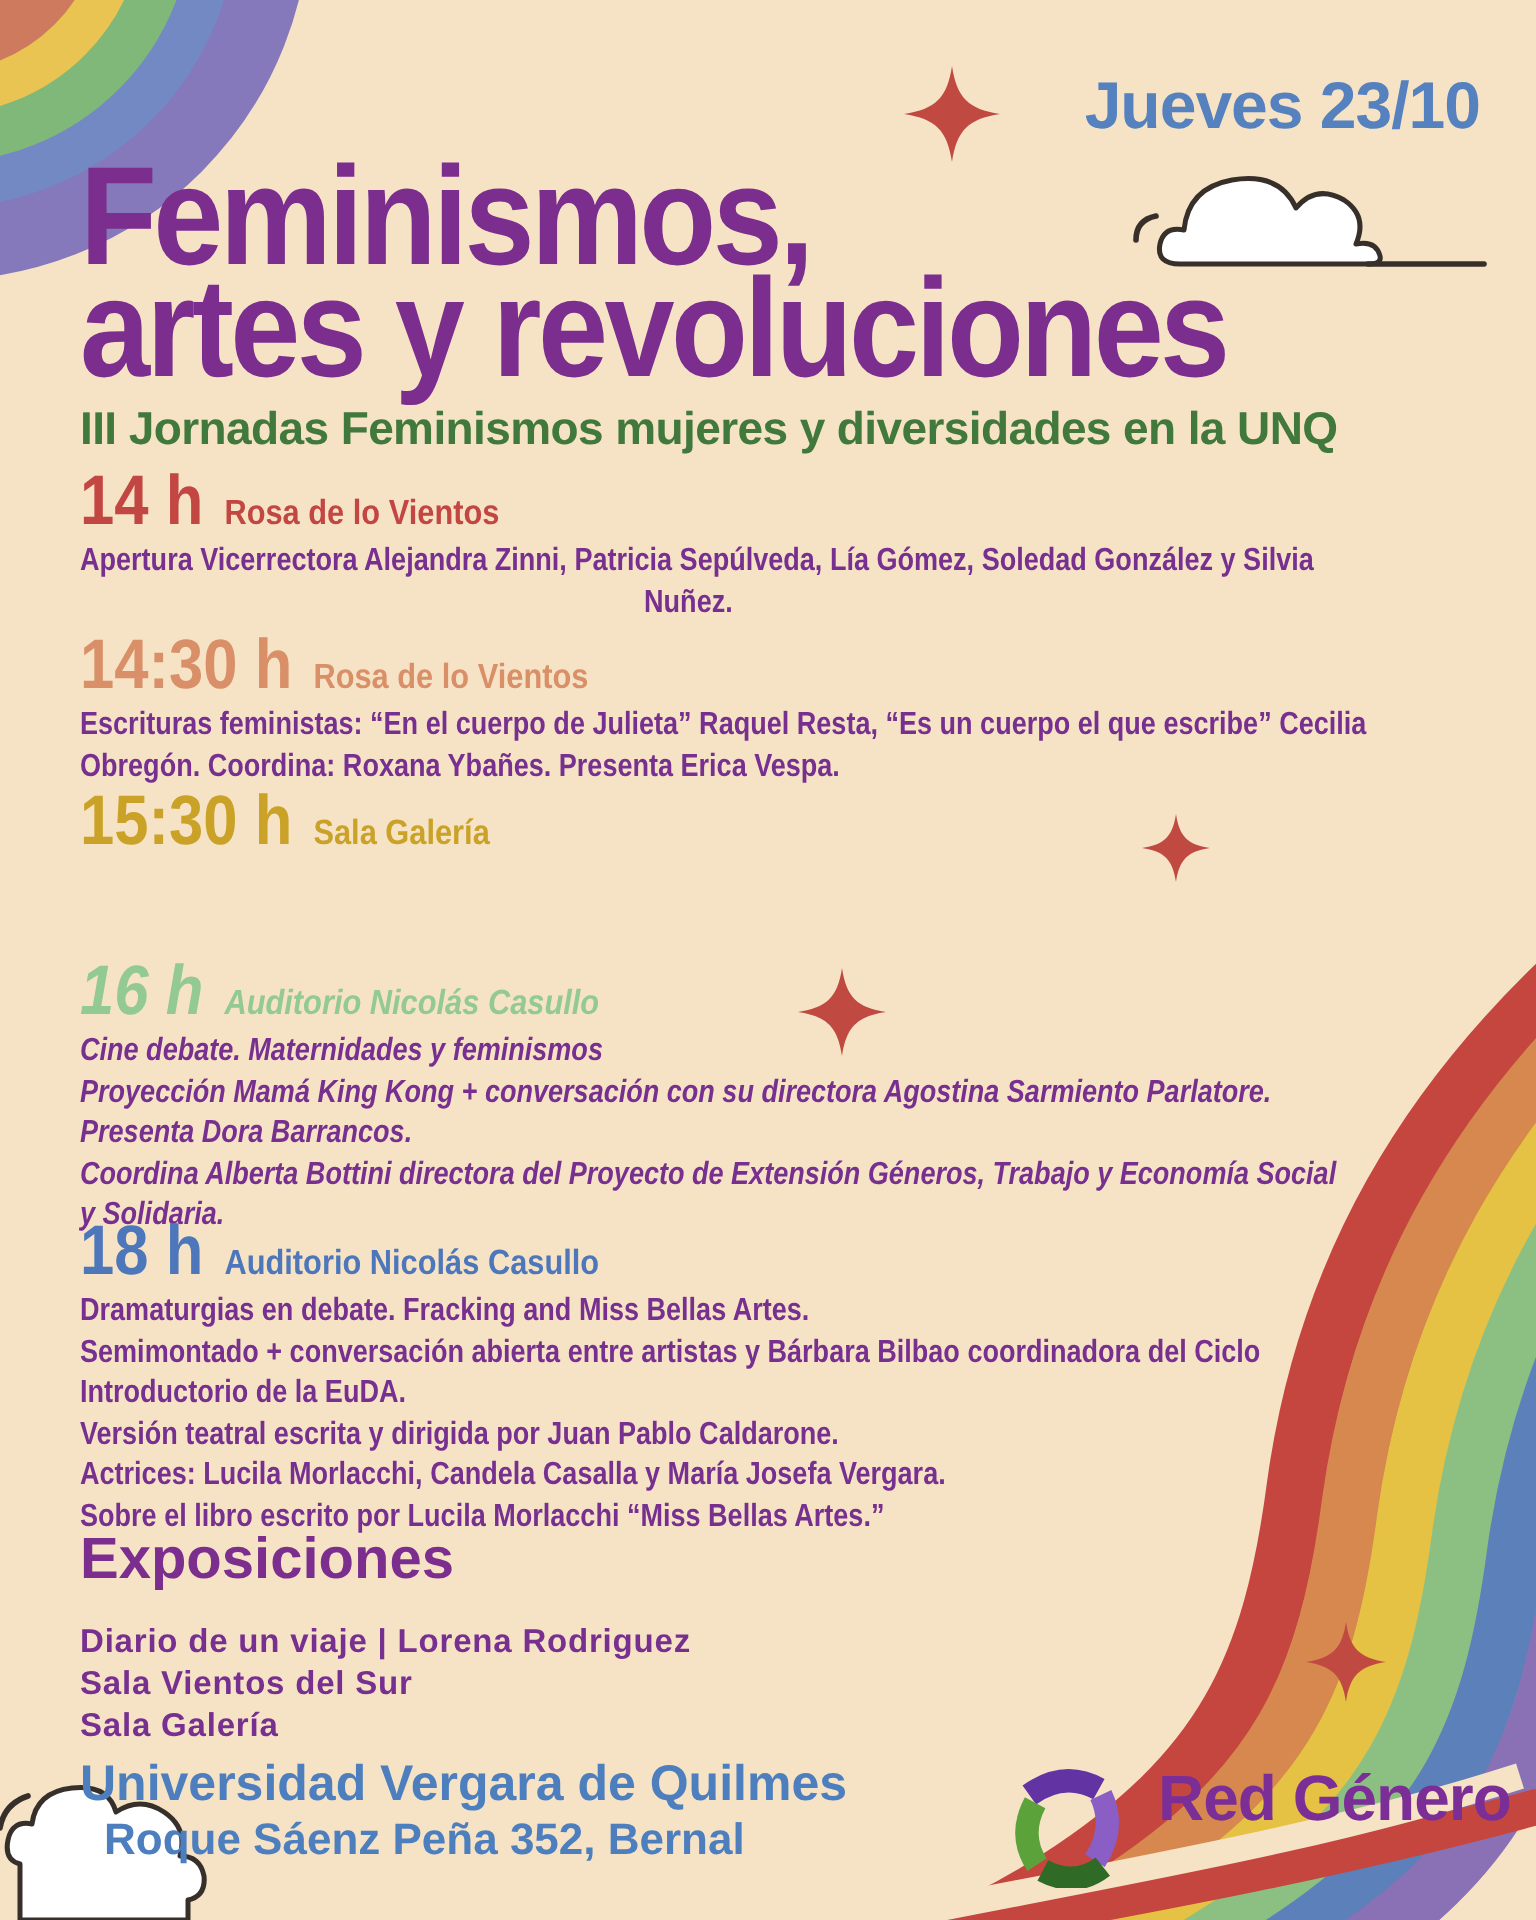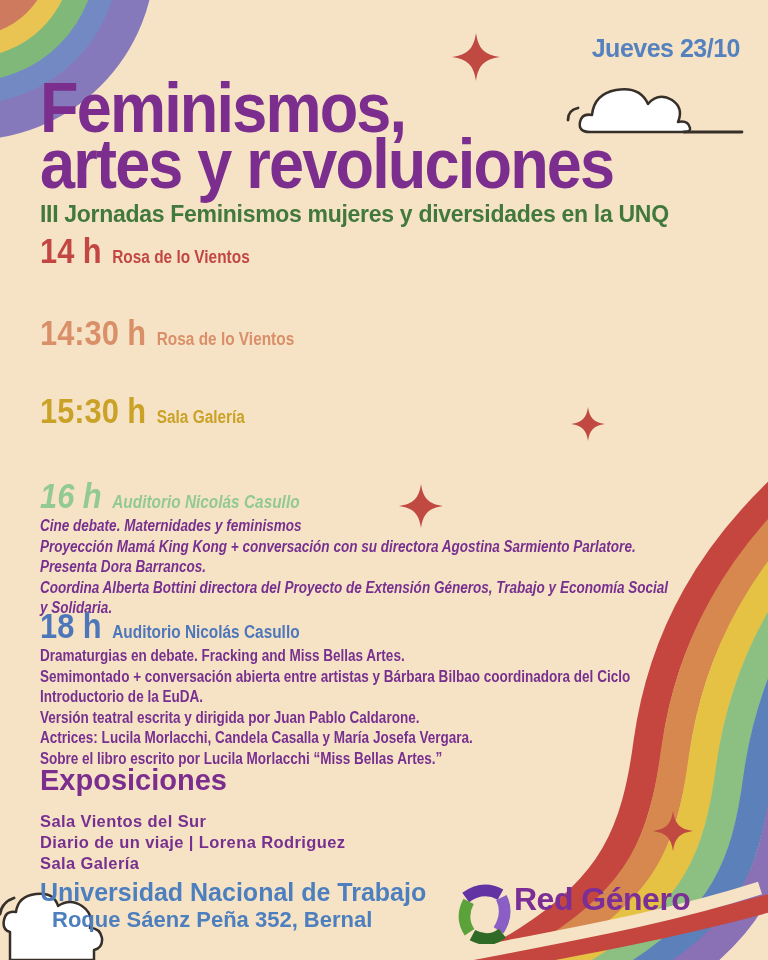--- a/index.html
+++ b/index.html
@@ -8,21 +8,21 @@
     background:var(--bg,#f6e3c6);
     font-family:"Liberation Sans",sans-serif;font-weight:bold;
   }
   .abs{position:absolute;}
   svg{display:block;}
 
   
   .layer{position:absolute;left:0;top:0;width:768px;height:960px;pointer-events:none;}
 
   
-  .date-row{position:absolute;top:34px;right:28px;font-size:25px;letter-spacing:-0.5px;color:var(--date-blue);}
+  .date-row{position:absolute;top:34px;right:28px;font-size:33px;letter-spacing:-0.5px;color:var(--date-blue);}
   .star{position:absolute;}
   .star svg{width:100%;height:100%;}
 
   
   .title-line{position:absolute;left:40px;color:var(--title-purple);
     font-size:70px;line-height:60px;letter-spacing:-2px;white-space:nowrap;
     transform:scaleX(0.9);transform-origin:0 0;}
   .title-1{top:78px;}
   .title-2{top:134px;}
   .subtitle{position:absolute;left:40px;top:201px;font-size:23px;letter-spacing:-0.3px;
@@ -40,21 +40,21 @@
 
   
   .expos{position:absolute;left:40px;top:764px;}
   .expos-h{font-size:29px;line-height:32px;color:var(--title-purple);margin-bottom:15px;}
   .expo-item{font-size:16.5px;line-height:21px;letter-spacing:0.4px;color:var(--body-purple);}
 
   
   .univ{position:absolute;left:40px;top:878px;font-size:25px;color:var(--univ-blue);white-space:nowrap;}
   .addr{position:absolute;left:52px;top:907px;font-size:22px;color:var(--univ-blue);white-space:nowrap;}
 
-  .logo{position:absolute;left:456px;top:880px;display:flex;gap:0;}
+  .logo{position:absolute;left:505px;top:880px;display:flex;gap:16px;}
   .logo-texts{padding-top:4px;}
   .logo-title{font-size:32px;line-height:31px;letter-spacing:-0.5px;color:var(--logo-purple);white-space:nowrap;}
   .logo-sub{font-size:25px;line-height:26px;letter-spacing:0.5px;color:var(--logo-green);}
 
   .cloud-body{fill:#ffffff;stroke:var(--cloud-outline);stroke-width:2.5;stroke-linejoin:round;}
   .cloud-line{fill:none;stroke:var(--cloud-outline);stroke-width:2.8;stroke-linecap:round;}
 </style>
 </head>
 <body>
 
@@ -118,25 +118,33 @@
   <div class="title-line title-1">Feminismos,</div>
   <div class="title-line title-2">artes y revoluciones</div>
   <div class="subtitle">III Jornadas Feminismos mujeres y diversidades en la UNQ</div>
 
   <div id="schedule-host">
       <section class="sched" style="top: 234px; text-align: center;">
         <div class="sched-head">
           <span class="time" style="color: rgb(194, 71, 66);">14 h</span>
           <span class="loc" style="color: rgb(194, 71, 66);">Rosa de lo Vientos</span>
         </div>
+        <div class="sched-body">
+          <div class="bline">Apertura Vicerrectora Alejandra Zinni, Patricia Sepúlveda, Lía Gómez, Soledad González y Silvia</div>
+          <div class="bline">Nuñez.</div>
+        </div>
       </section>
       <section class="sched" style="top: 316px;">
         <div class="sched-head">
           <span class="time" style="color: rgb(217, 143, 104);">14:30 h</span>
           <span class="loc" style="color: rgb(217, 143, 104);">Rosa de lo Vientos</span>
+        </div>
+        <div class="sched-body">
+          <div class="bline">Escrituras feministas: “En el cuerpo de Julieta” Raquel Resta, “Es un cuerpo el que escribe” Cecilia</div>
+          <div class="bline">Obregón. Coordina: Roxana Ybañes. Presenta Erica Vespa.</div>
         </div>
       </section>
       <section class="sched" style="top: 394px;">
         <div class="sched-head">
           <span class="time" style="color: rgb(201, 162, 39);">15:30 h</span>
           <span class="loc" style="color: rgb(201, 162, 39);">Sala Galería</span>
         </div>
       </section>
       <section class="sched" style="top: 479px; font-style: italic;">
         <div class="sched-head">
@@ -163,27 +171,27 @@
           <div class="bline">Versión teatral escrita y dirigida por Juan Pablo Caldarone.</div>
           <div class="bline">Actrices: Lucila Morlacchi, Candela Casalla y María Josefa Vergara.</div>
           <div class="bline">Sobre el libro escrito por Lucila Morlacchi “Miss Bellas Artes.”</div>
         </div>
       </section>
     </div>
 
   <div class="expos">
     <div class="expos-h">Exposiciones</div>
     <div id="expo-host">
+        <div class="expo-item">Diario de un viaje | Lorena Rodriguez</div>
         <div class="expo-item">Sala Vientos del Sur</div>
-        <div class="expo-item">Diario de un viaje | Lorena Rodriguez</div>
         <div class="expo-item">Sala Galería</div>
       </div>
   </div>
 
-  <div class="univ">Universidad Nacional de Trabajo</div>
+  <div class="univ">Universidad Vergara de Quilmes</div>
   <div class="addr">Roque Sáenz Peña 352, Bernal</div>
 
   <div class="logo">
     <svg style="width:58px;height:64px" viewBox="0 0 60 64" fill="none">
       <path d="M 10 17 Q 28 4 46 14" stroke="#6233a2" stroke-width="12"></path>
       <path d="M 47 17 Q 55 34 44 51" stroke="#8a5ec4" stroke-width="12"></path>
       <path d="M 13 21 Q 4 38 14 53" stroke="#5ba23a" stroke-width="12"></path>
       <path d="M 17 56 Q 34 65 48 54" stroke="#2f6b26" stroke-width="12"></path>
     </svg>
     <div class="logo-texts">

